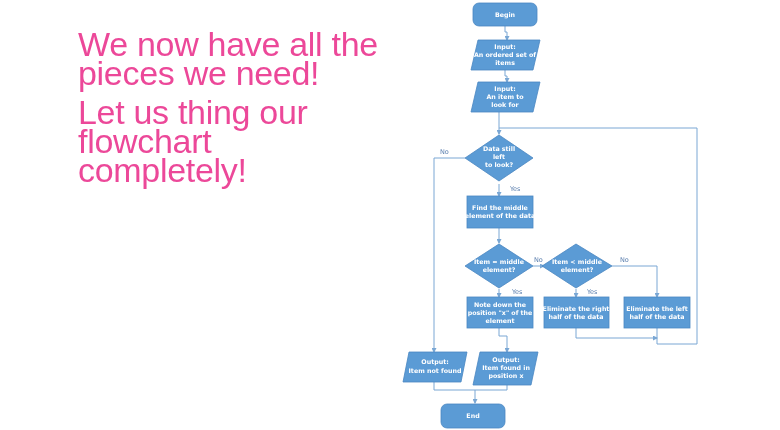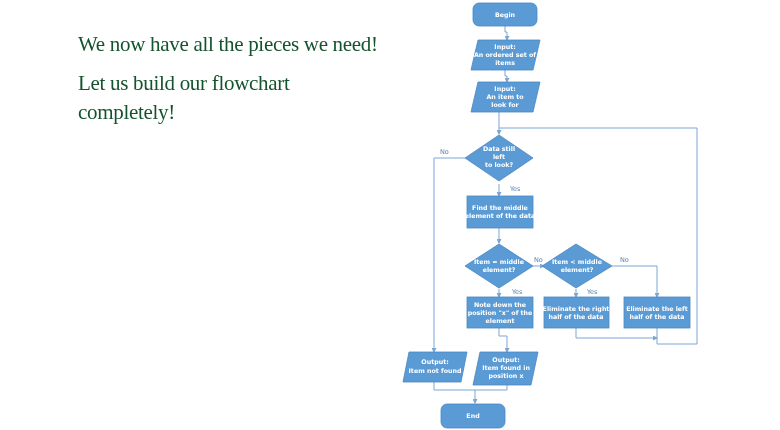--- a/index.html
+++ b/index.html
@@ -1,30 +1,30 @@
 <!DOCTYPE html>
 <html><head>
 <meta charset="utf-8">
 <style>
   html,body{margin:0;padding:0;background:#ffffff;}
   body{width:780px;height:430px;position:relative;overflow:hidden;font-family:"Liberation Sans",sans-serif;}
-  .left-text{position:absolute;left:78px;top:30px;width:300px;font-family:Liberation Serif, serif;color:#14532d;font-size:21px;line-height:29px;letter-spacing:-0.3px;}
+  .left-text{position:absolute;left:78px;top:30px;width:300px;font-family:Liberation Sans, sans-serif;color:#ec4899;font-size:34px;line-height:29px;letter-spacing:-0.3px;}
   .left-text p{margin:0 0 10px 0;}
   svg{position:absolute;left:0;top:0;}
   .shape{fill:#5b9bd5;stroke:#4a87c2;stroke-width:0.8;}
   .lbl{fill:#ffffff;font-family:"DejaVu Sans",sans-serif;font-size:6.3px;font-weight:bold;text-anchor:middle;}
   .edge{fill:none;stroke:#7aa7d4;stroke-width:1;}
   .elbl{fill:#5b7fae;font-family:"DejaVu Sans",sans-serif;font-size:6.5px;}
 </style>
 </head>
 <body>
 
 <div class="left-text">
   <p>We now have all the pieces we need!</p>
-  <p>Let us build our flowchart completely!</p>
+  <p>Let us thing our flowchart completely!</p>
 </div>
 
 <svg width="780" height="430">
   <defs>
     <marker id="arr" markerWidth="5" markerHeight="5" refX="4" refY="2.5" orient="auto">
       <path d="M0,0 L5,2.5 L0,5 z" fill="#7aa7d4"></path>
     </marker>
   </defs>
 
   <g>

